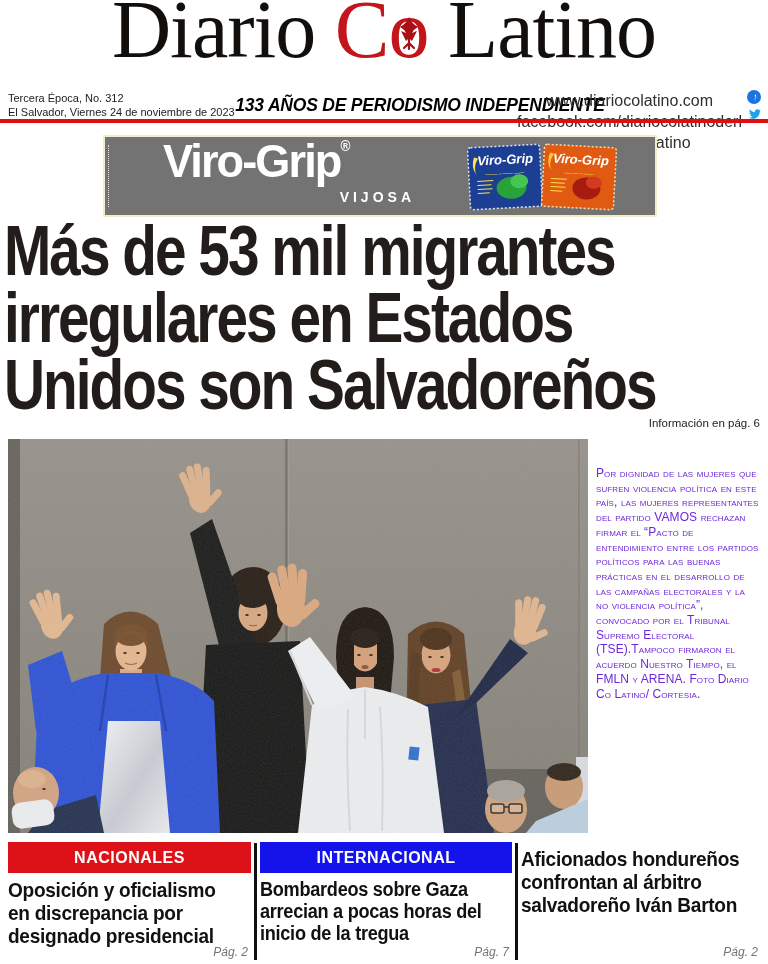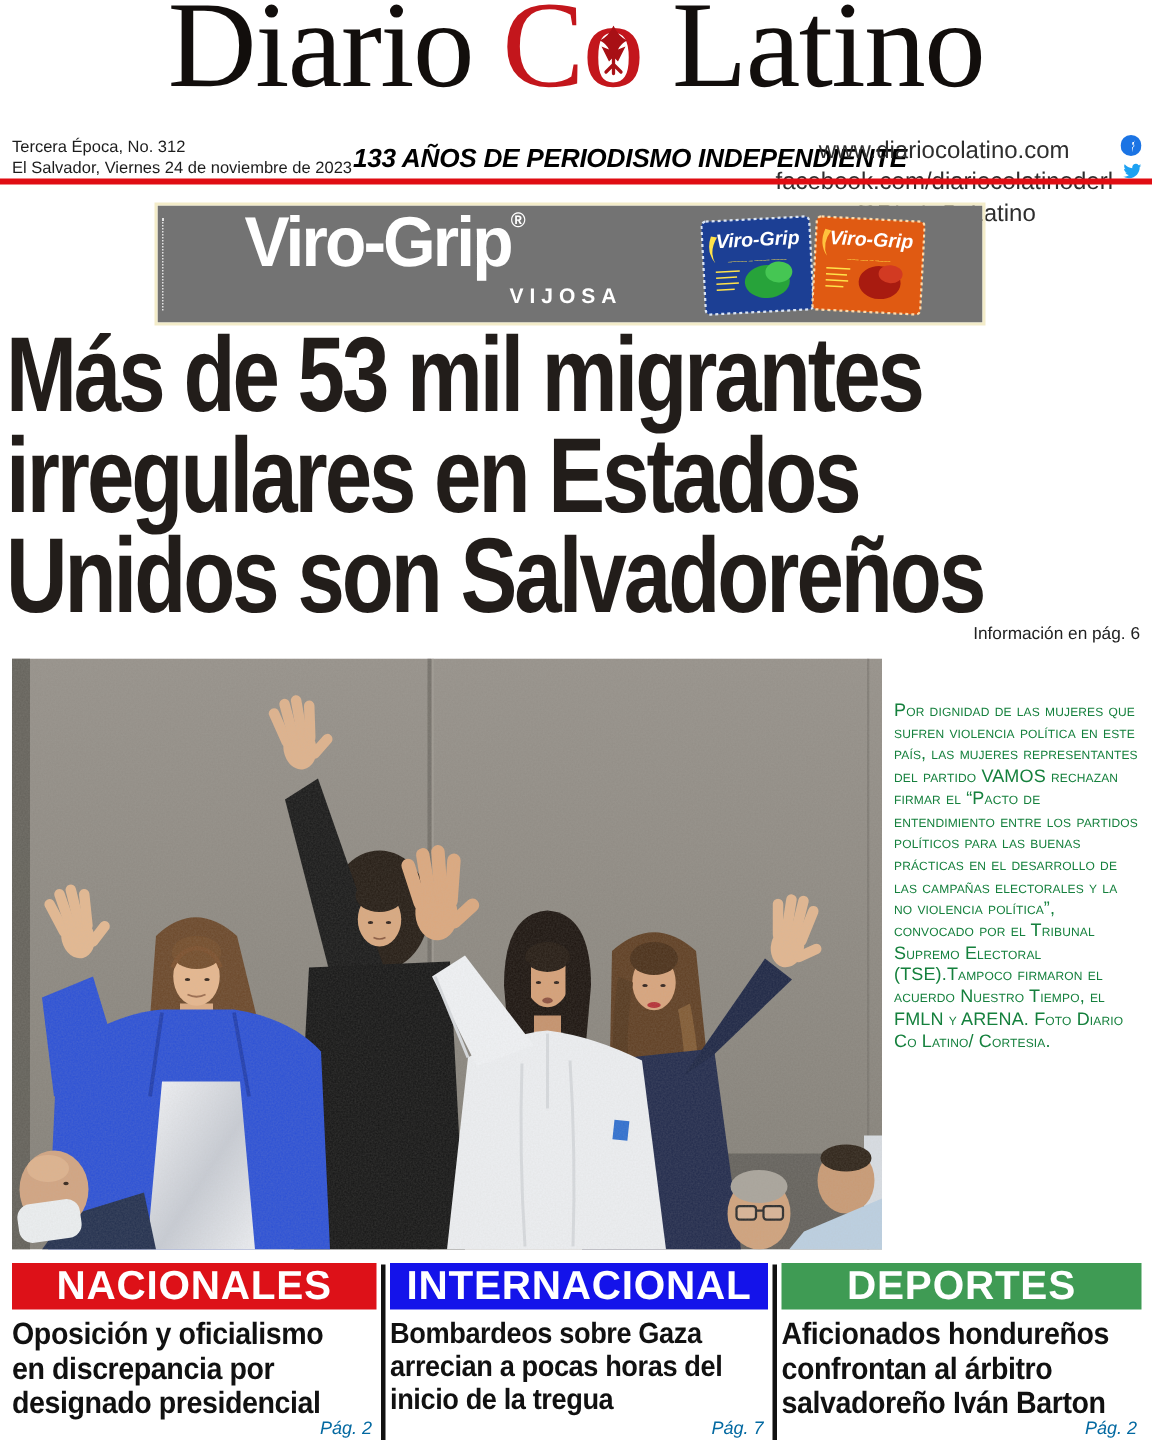--- a/index.html
+++ b/index.html
@@ -37,34 +37,34 @@
 
   
   .headline{position:absolute;left:4px;top:217px;color:#221d1a;cursor:pointer;}
   .headline div{font-size:71px;font-weight:bold;letter-spacing:-2.5px;line-height:67px;
     white-space:nowrap;transform:scaleX(.8);transform-origin:0 0;}
   .info-ref{position:absolute;top:417px;right:8px;font-size:11.5px;color:#222;}
 
   
   .photo{position:absolute;left:8px;top:439px;width:580px;height:394px;}
   .caption{position:absolute;left:596px;top:466px;width:164px;font-size:12px;line-height:14.7px;
-    font-variant:small-caps;color:#15803d;letter-spacing:.1px;}
+    font-variant:small-caps;color:#6d28d9;letter-spacing:.1px;}
 
   
   .sections{position:absolute;top:842px;left:8px;right:5px;display:flex;}
   .col{position:relative;height:119px;}
   .col1{width:243px}.col2{width:252px}.col3{width:240px}
   .vdiv{width:3px;background:#101010;height:117px;margin:1px 3px 0 3px;}
   .bar{height:31px;line-height:31px;text-align:center;color:#fff;font-weight:bold;
-    font-size:27px;letter-spacing:.5px;}
+    font-size:16px;letter-spacing:.5px;}
   .sec-head{margin-top:5px;font-weight:bold;font-size:20.5px;line-height:1.13;
     letter-spacing:-0.3px;white-space:pre-line;color:#111;
     transform:scaleX(.93);transform-origin:0 0;cursor:pointer;}
   .col2 .sec-head{font-size:19.5px;}
-  .sec-page{position:absolute;right:3px;bottom:2px;font-size:12px;font-style:italic;color:#0369a1;cursor:pointer;}
+  .sec-page{position:absolute;right:3px;bottom:2px;font-size:12px;font-style:italic;color:#737373;cursor:pointer;}
 </style>
 </head>
 <body>
 
 <div class="page">
 
   <div class="mast-title"><span>Diario </span><span class="mast-accent" style="color: rgb(195, 22, 28);"><span>C</span><span class="o-wrap"><span>o</span><svg class="o-bird" width="26" height="34" viewBox="0 0 26 34">
             <path d="M13,0 Q16,7 22,10 Q18,12 16,16 L21,14 Q18,20 16,24 L13,21 L10,24 Q8,20 5,14 L10,16 Q8,12 4,10 Q10,7 13,0 Z" fill="#a81015"></path>
             <path d="M13,20 L13,32 M13,26 L8,31 M13,26 L18,31" stroke="#a81015" stroke-width="2.2" fill="none" stroke-linecap="round"></path>
           </svg></span></span><span> Latino</span></div>
@@ -261,20 +261,19 @@
     <div class="vdiv"></div>
     <div class="col col2">
       <div class="bar" style="background-color: rgb(20, 19, 234);">INTERNACIONAL</div>
       <div class="sec-head">Bombardeos sobre Gaza
 arrecian a pocas horas del
 inicio de la tregua</div>
       <div class="sec-page">Pág. 7</div>
     </div>
     <div class="vdiv"></div>
     <div class="col col3">
-      <div class="bar" style="background-color: rgb(63, 155, 84);">DEPORTES</div>
       <div class="sec-head">Aficionados hondureños
 confrontan al árbitro
 salvadoreño Iván Barton</div>
       <div class="sec-page">Pág. 2</div>
     </div>
   </div>
 </div>
 
 </body></html>

